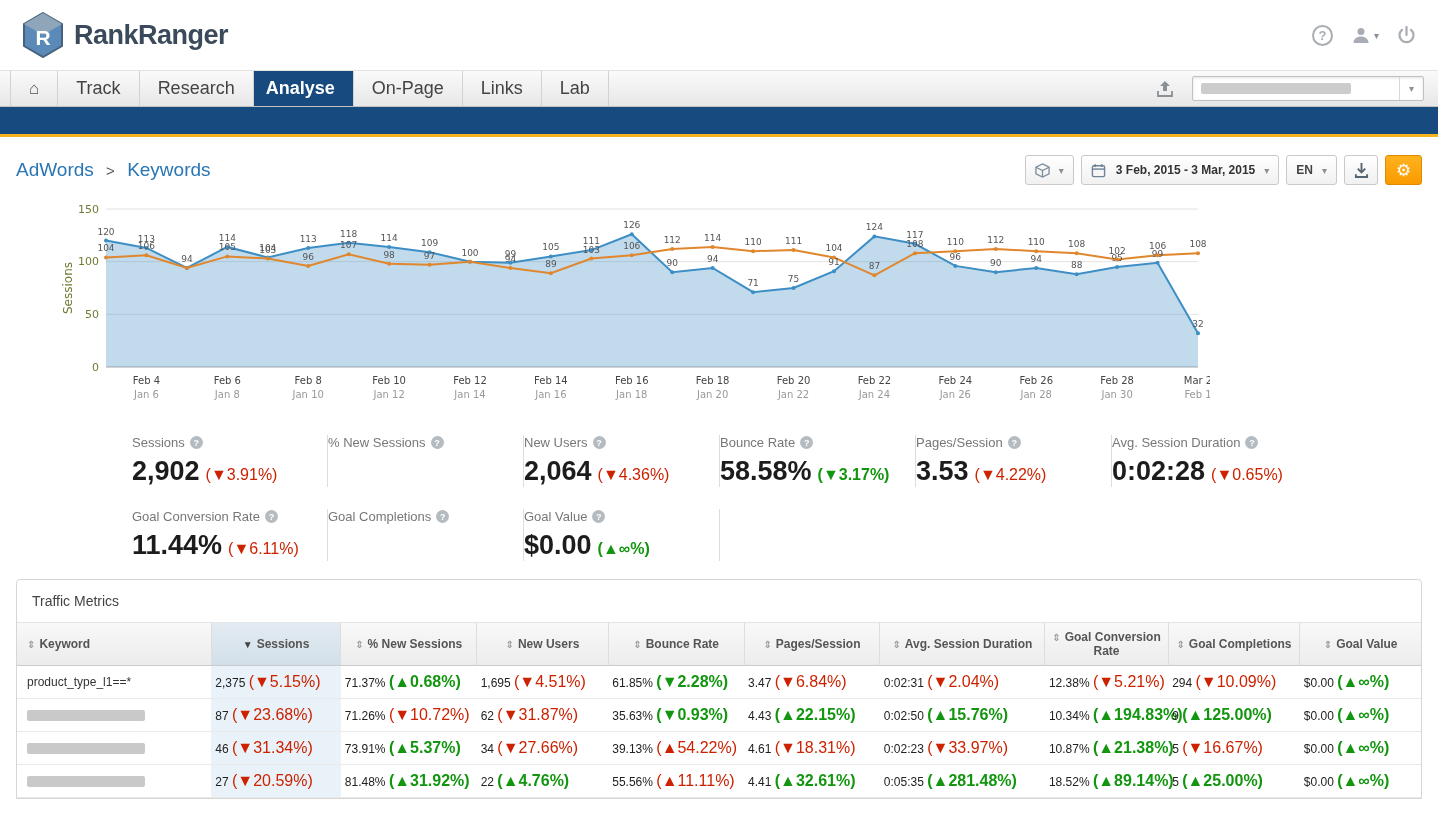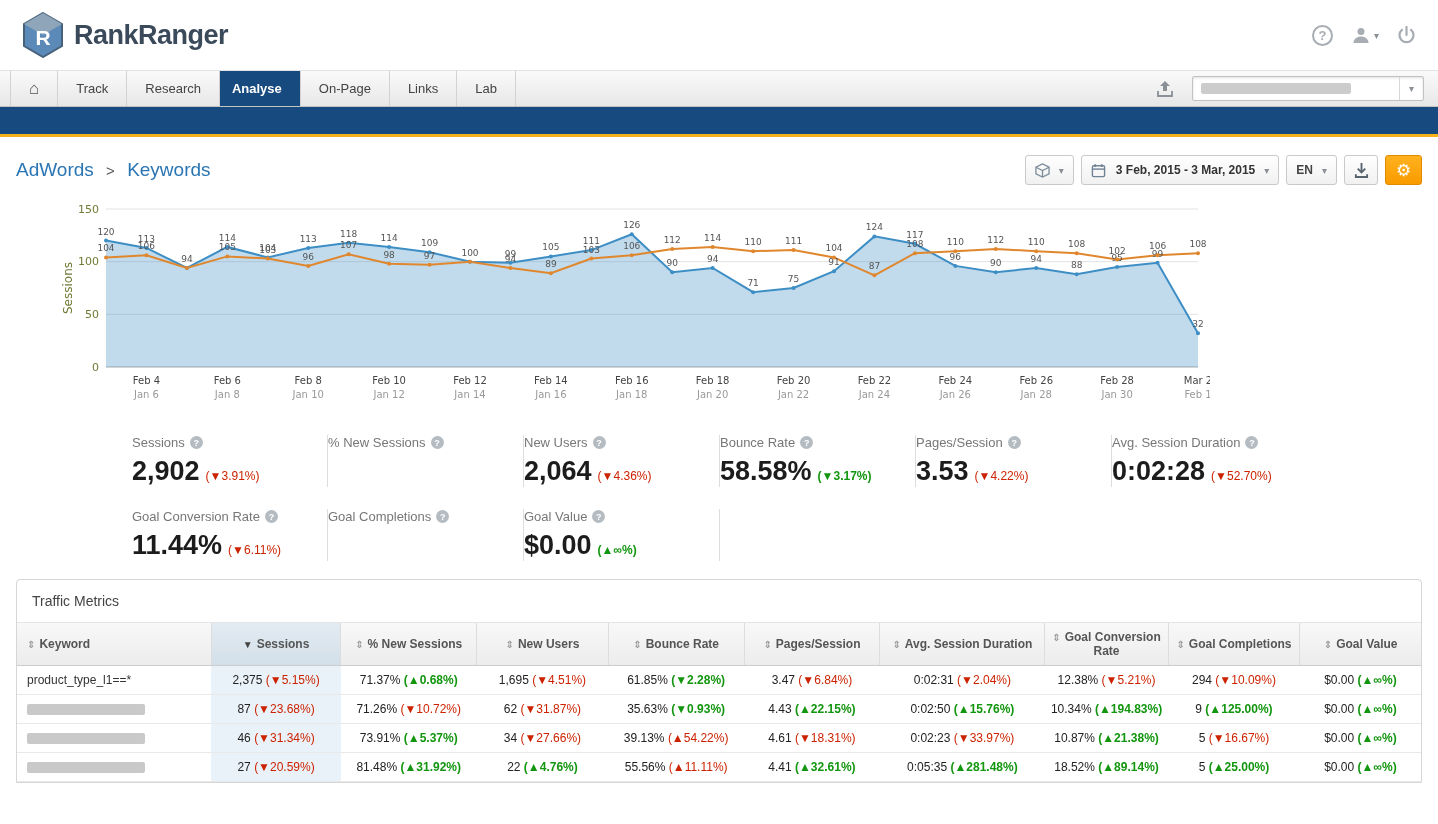--- a/index.html
+++ b/index.html
@@ -11,21 +11,21 @@
   .logo{display:flex;align-items:center;gap:10px;cursor:pointer;}
   .brand{font-size:27px;font-weight:bold;color:#3b4a5a;letter-spacing:-.5px;}
   .header-actions{margin-left:auto;display:flex;align-items:center;gap:18px;}
   .hicon{width:21px;height:21px;border:2px solid #a8adb3;border-radius:50%;display:flex;align-items:center;justify-content:center;font-weight:bold;font-size:13px;color:#a8adb3;cursor:pointer;}
   .user-wrap{display:flex;align-items:center;gap:3px;cursor:pointer;}
   .caret{color:#8a9096;font-size:10px;}
 
   
   .tabbar{height:37px;background:linear-gradient(#fafafa,#e7e7e7);border-top:1px solid #e3e3e3;border-bottom:1px solid #c3c3c3;display:flex;align-items:stretch;padding-left:10px;}
   .tabs{display:flex;}
-  .tab{padding:0 18px;display:flex;align-items:center;font-size:13px;color:#444;border-right:1px solid #d2d2d2;cursor:pointer;white-space:nowrap;}
+  .tab{padding:0 18px;display:flex;align-items:center;font-size:18px;color:#444;border-right:1px solid #d2d2d2;cursor:pointer;white-space:nowrap;}
   .tab:first-child{border-left:1px solid #d2d2d2;}
   .tab.home-tab{font-size:17px;color:#555;}
   .tab.active{background:#174a7e;color:#fff;font-weight:bold;padding-left:12px;}
   .tab-right{margin-left:auto;display:flex;align-items:center;gap:16px;padding-right:14px;}
   .share-btn{cursor:pointer;display:flex;align-items:center;}
   .report-select{width:232px;height:25px;background:#fff;border:1px solid #c2c2c2;border-radius:2px;display:flex;align-items:center;box-shadow:inset 0 1px 3px rgba(0,0,0,.12);cursor:pointer;}
   .report-select .redact-bar{width:150px;height:11px;background:#ccc;border-radius:2px;margin-left:8px;}
   .report-select .caret-seg{margin-left:auto;width:24px;height:100%;border-left:1px solid #d8d8d8;display:flex;align-items:center;justify-content:center;}
   .navy{height:30px;background:#174a7e;border-bottom:3px solid #f6b21b;}
 
@@ -56,34 +56,34 @@
   .metrics{margin:24px 0 0 116px;}
   .metric-row{display:flex;}
   .metric-row + .metric-row{margin-top:22px;}
   .metric-card{width:196px;padding-right:14px;border-right:1px solid #ddd;}
   .metric-card:last-child{border-right:1px solid #ddd;}
   .metric-row:first-child .metric-card:last-child{border-right:none;}
   .m-title{font-size:13px;color:#777;display:flex;align-items:center;gap:5px;white-space:nowrap;}
   .qbadge{flex:0 0 auto;width:13px;height:13px;border-radius:50%;background:#b4bcc2;color:#fff;font-size:9px;font-weight:bold;display:inline-flex;align-items:center;justify-content:center;cursor:pointer;}
   .m-value{margin-top:6px;display:flex;align-items:baseline;gap:6px;white-space:nowrap;}
   .m-value .num{font-size:27px;color:#1c1c1c;font-weight:bold;}
-  .chg{font-size:12px;white-space:nowrap;}
+  .chg{font-size:16px;white-space:nowrap;}
   .chg.neg{color:#cc2200;}
   .chg.pos{color:#13960f;font-weight:bold;}
 
   
   .table-card{margin-top:18px;border:1px solid #d6d6d6;border-radius:4px 4px 0 0;background:#fff;}
   .table-title{padding:13px 15px;font-size:14px;color:#444;border-bottom:1px solid #e5e5e5;}
   table{width:100%;border-collapse:collapse;table-layout:fixed;font-size:12px;}
   thead th{background:linear-gradient(#f8f8f8,#ececec);font-weight:bold;color:#555;padding:7px 5px;border-left:1px solid #ddd;border-bottom:1px solid #ccc;text-align:center;vertical-align:middle;cursor:pointer;}
   thead th:first-child{border-left:none;text-align:left;padding-left:10px;}
   thead th.sorted{background:linear-gradient(#e3ebf2,#d2dfe9);}
   .sortg{color:#999;margin-right:4px;font-size:10px;}
   th.sorted .sortg{color:#444;}
-  tbody td{padding:7px 4px;border-bottom:1px solid #e9e9e9;text-align:center;color:#333;white-space:nowrap;}
+  tbody td{padding:7px 4px;border-bottom:1px solid #e9e9e9;color:#333;white-space:nowrap;}
   tbody td.kw{text-align:left;padding-left:10px;cursor:pointer;}
   tbody td.sess{background:#eaf2f9;}
   .redact{display:inline-block;width:118px;height:11px;background:#c9c9c9;border-radius:2px;vertical-align:middle;}
   .cv{color:#222;}
 </style>
 </head>
 <body>
 
 <header>
   <div class="logo">
@@ -384,21 +384,21 @@
             <span class="chg neg">(▼4.22%)</span>
           </div>
         </div>
         <div class="metric-card">
           <div class="m-title">
             <span>Avg. Session Duration</span>
             <span class="qbadge">?</span>
           </div>
           <div class="m-value">
             <span class="num">0:02:28</span>
-            <span class="chg neg">(▼52.70%)</span>
+            <span class="chg neg">(▼0.65%)</span>
           </div>
         </div>
       </div>
       <div class="metric-row">
         <div class="metric-card">
           <div class="m-title">
             <span>Goal Conversion Rate</span>
             <span class="qbadge">?</span>
           </div>
           <div class="m-value">

